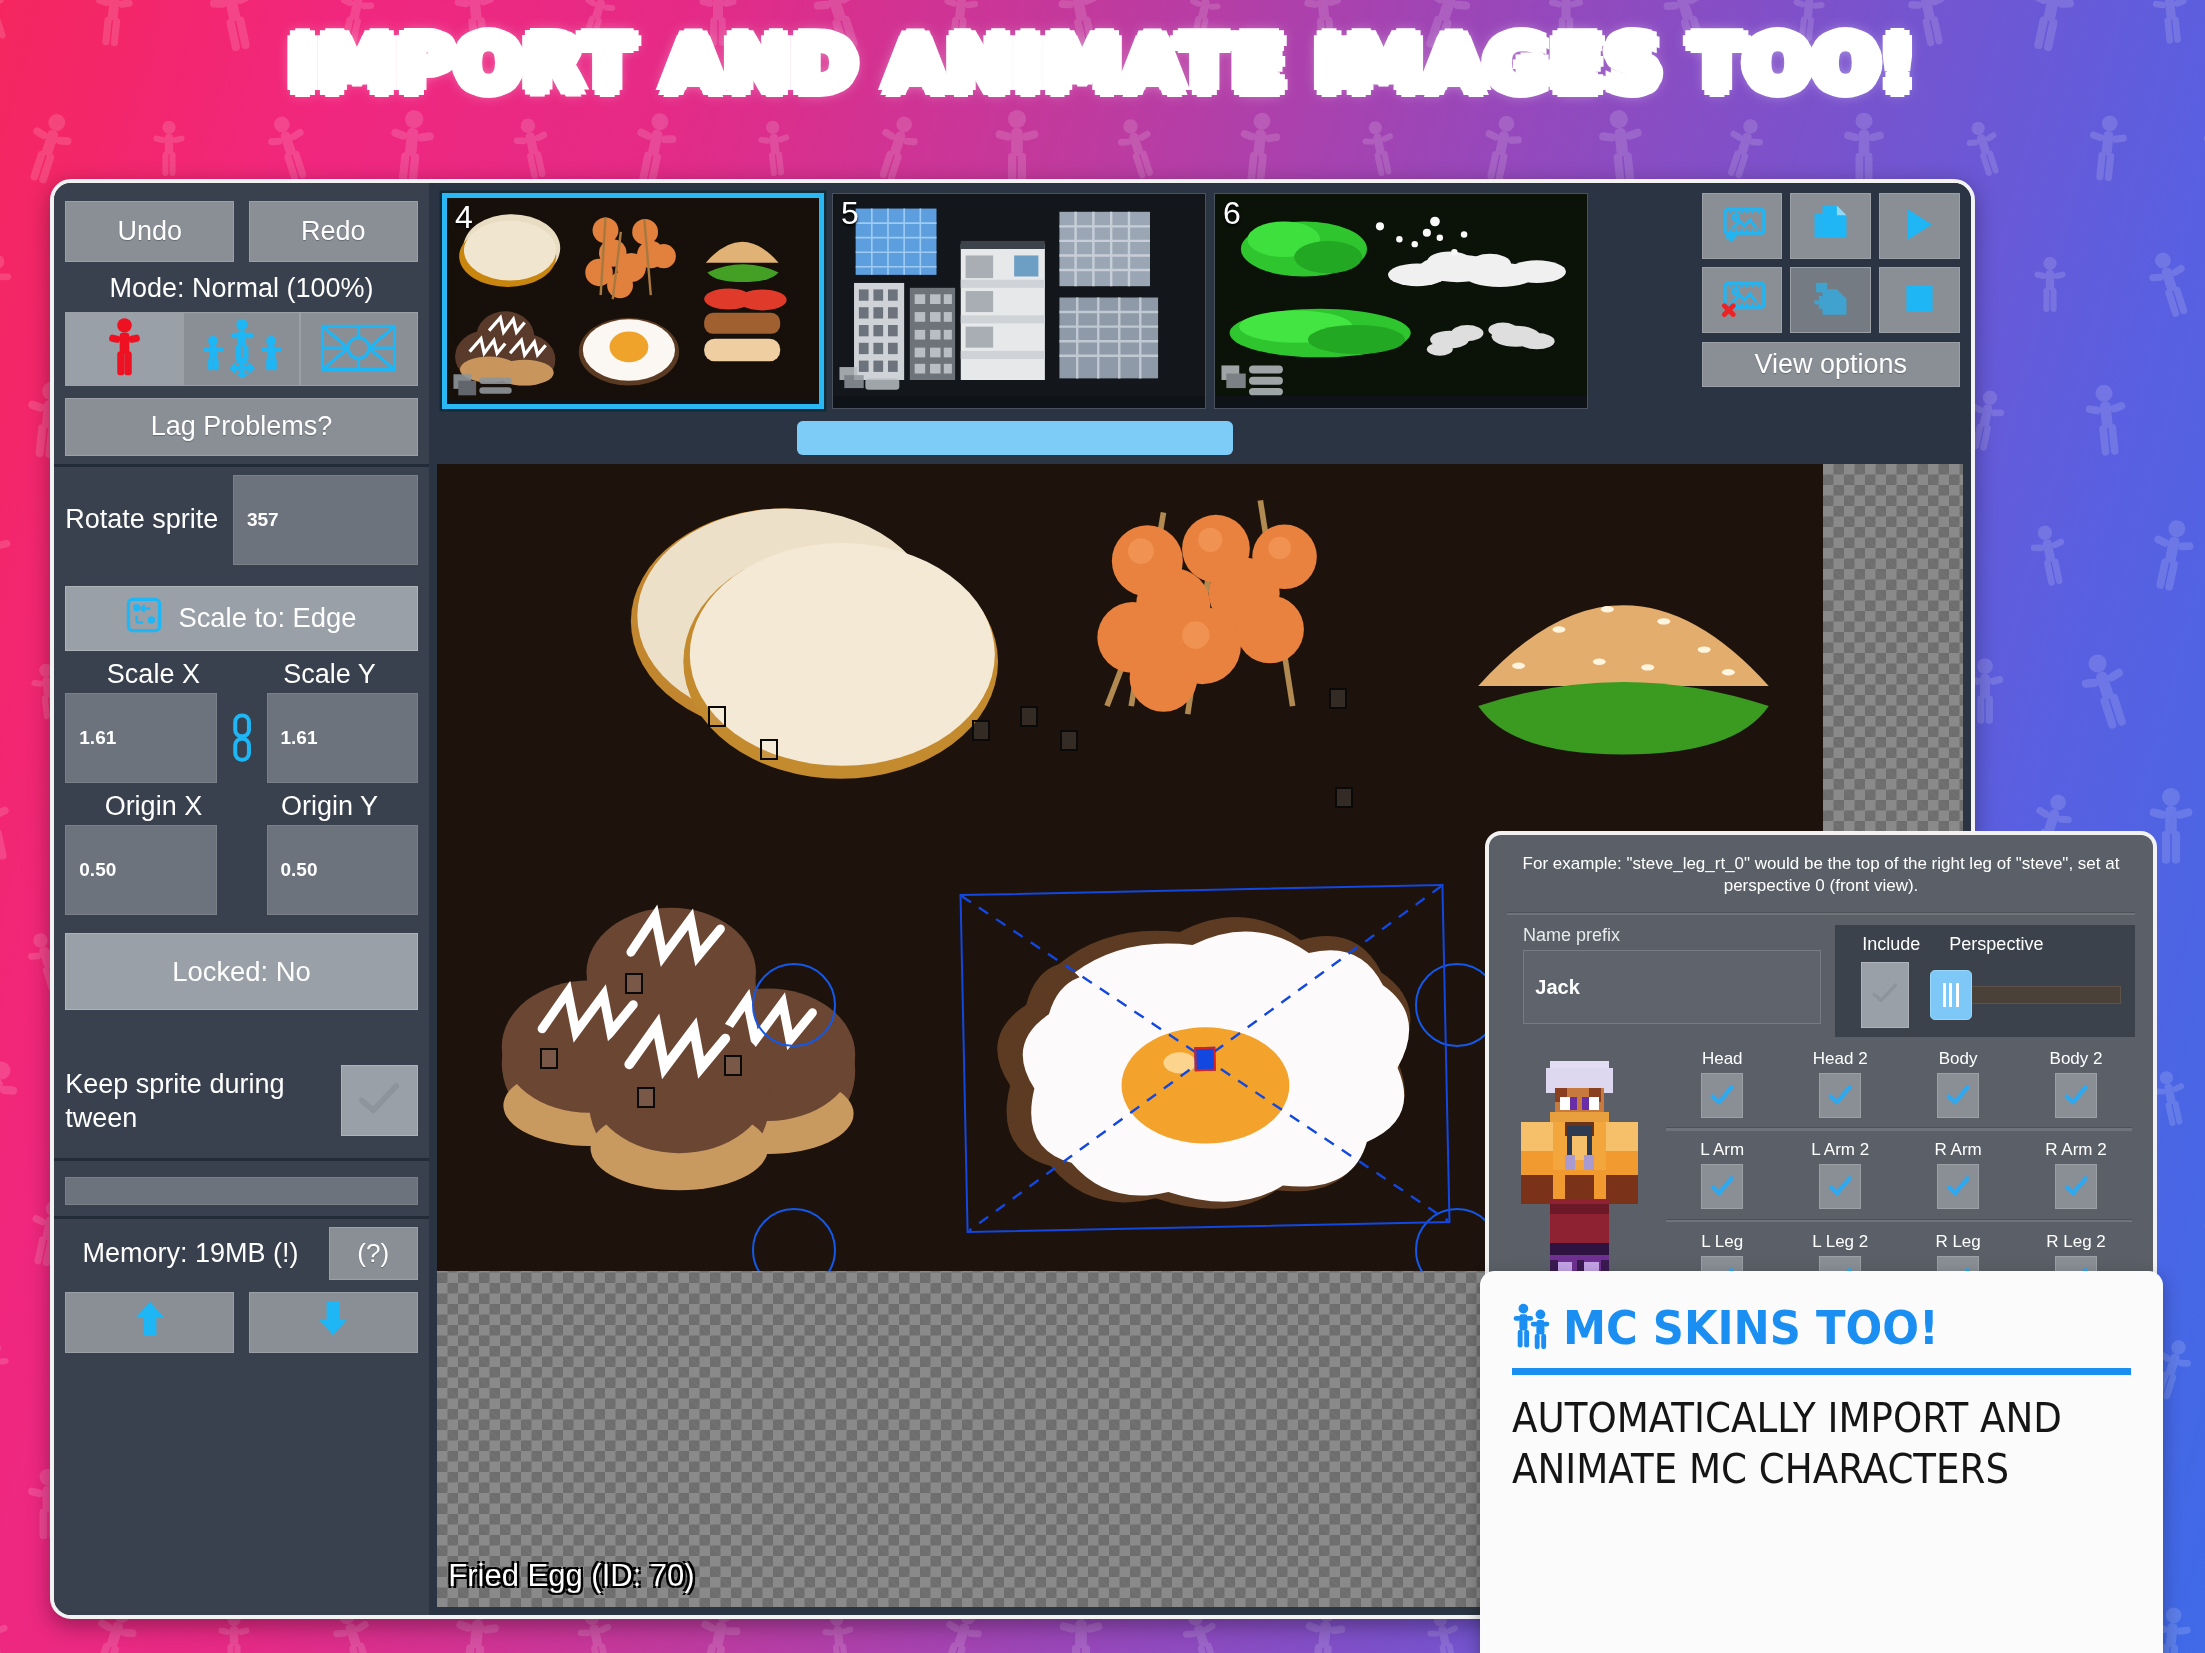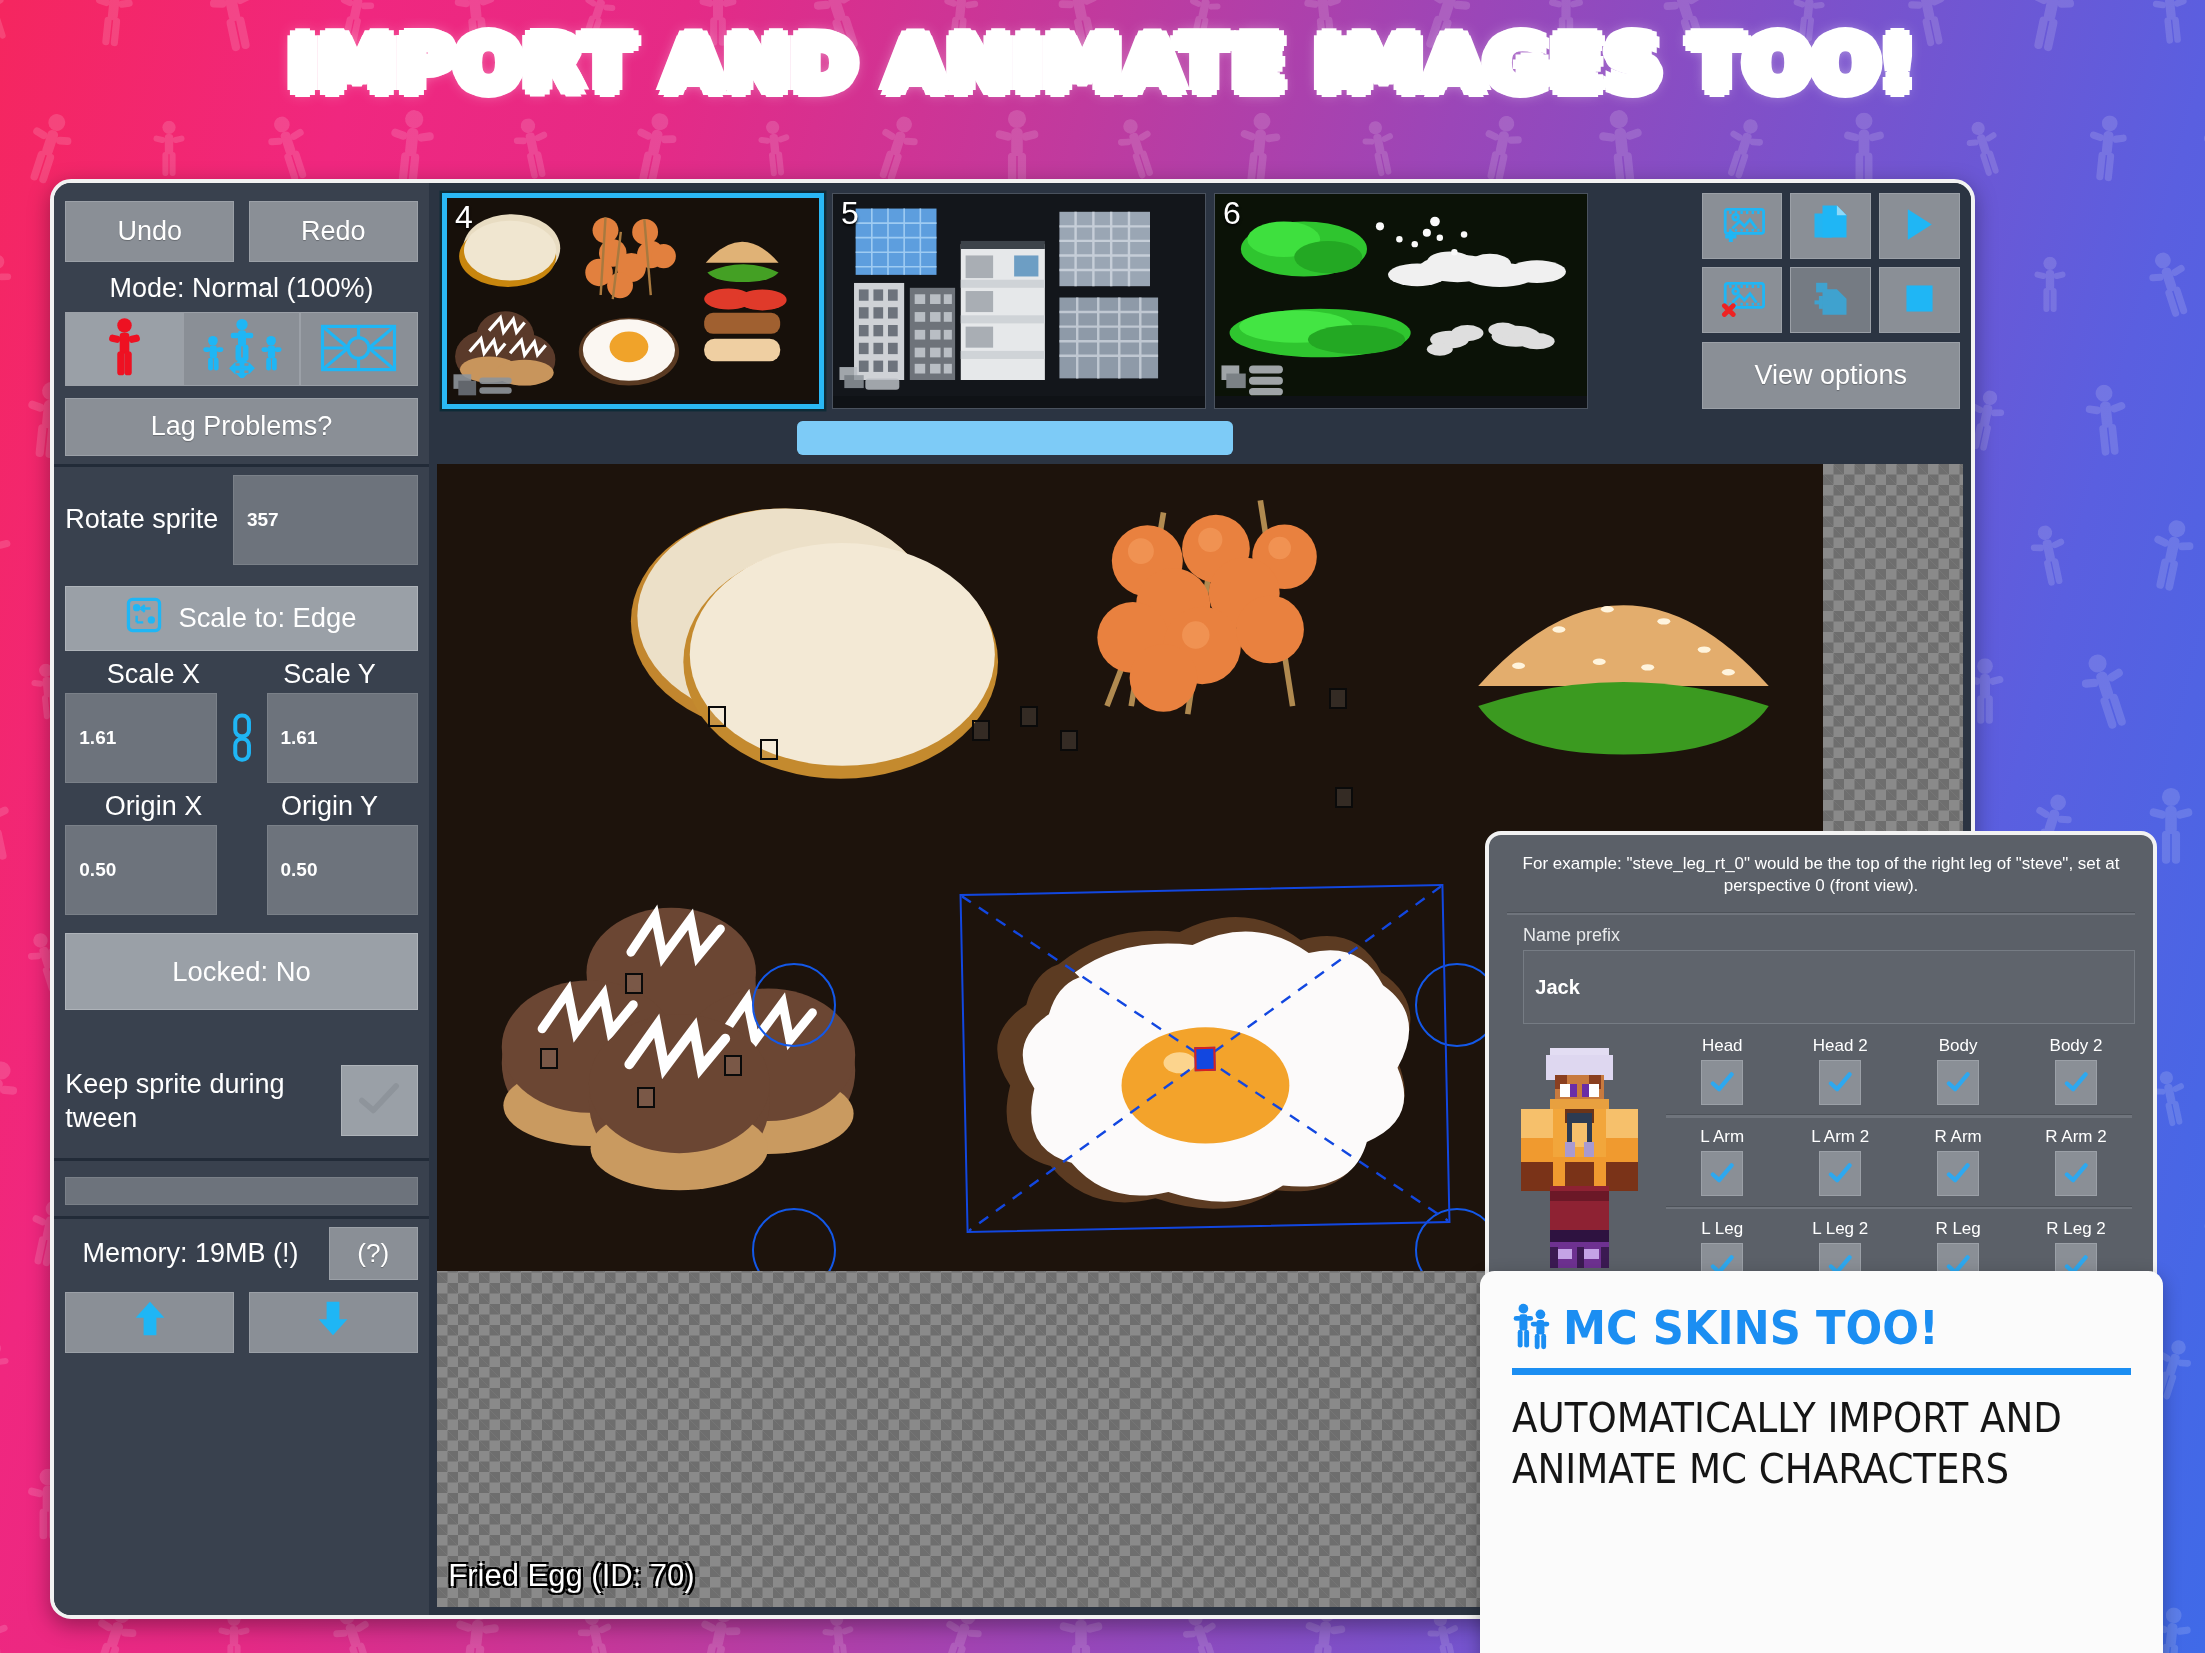--- a/index.html
+++ b/index.html
@@ -161,21 +161,21 @@
   
   #rtool{
     position:absolute; right:11.3px; top:9.7px; width:258px;
   }
   #rtool .grid{ display:grid; grid-template-columns:repeat(3,1fr); gap:8px; }
   #rtool .tbtn{
     height:66px; background:#8a8f96; border:0.8px solid #9ba0a7;
     display:flex; align-items:center; justify-content:center; cursor:pointer;
   }
   #rtool .tbtn.dim{ background:#757b83; }
-  #viewopt{ margin-top:9.7px; height:67px; }
+  #viewopt{ margin-top:9.7px; height:45px; }
 
   
   #slider-track{
     position:absolute; left:13px; top:236px; width:1146px; height:37px;
     display:flex; align-items:center; justify-content:center;
   }
   #slider-thumb{
     width:436px; height:34px; background:#7dcbf7; border-radius:5.7px;
   }
 
@@ -3796,20 +3796,43 @@
 
   <div id="mc-panel">
     <div id="mc-help">For example: "steve_leg_rt_0" would be the top of the right leg of "steve", set at perspective 0 (front view).</div>
     <div class="mc-hr"></div>
 
     <div id="mc-mid">
       <div id="mc-left">
         <div id="mc-prefix-lbl">Name prefix</div>
         <div id="mc-prefix-field">Jack</div>
       </div>
+      <div id="mc-right">
+        <div class="hdr">
+          <span>Include</span>
+          <span>Perspective</span>
+        </div>
+        <div class="ctrls">
+          <div id="incl-box">
+            <span>
+              <svg width="27.4" height="22.6" viewBox="0 0 54 44" fill="none" stroke="#8e949b" stroke-width="7" stroke-linecap="round" stroke-linejoin="round">
+                  <path d="M6 24 L20 36 L48 6"></path>
+                </svg>
+            </span>
+          </div>
+          <div id="persp-wrap">
+            <div id="persp-track"></div>
+            <div id="persp-knob">
+                <i></i>
+                <i></i>
+                <i></i>
+              </div>
+          </div>
+        </div>
+      </div>
     </div>
 
     <div id="mc-body">
       <div id="mc-skin">
         <svg width="121" height="234" viewBox="0 0 50 96" shape-rendering="crispEdges">
           <rect width="50" height="96" fill="#5b6068"></rect>
 
           <rect x="13" y="3" width="24" height="12" fill="#e3ddf3"></rect>
           <rect x="11" y="6" width="28" height="10" fill="#ded7f0"></rect>
 

